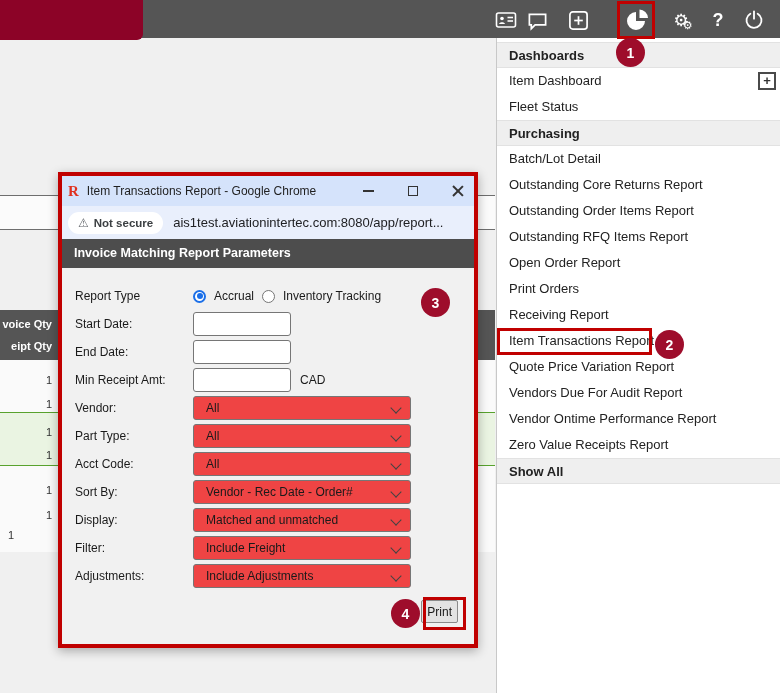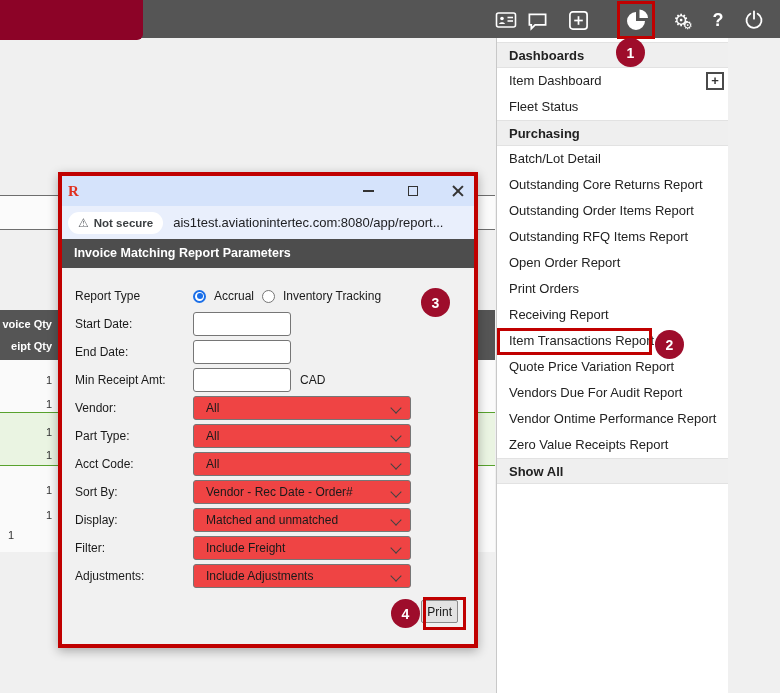--- a/index.html
+++ b/index.html
@@ -21,21 +21,21 @@
   .tbl-header{position:absolute;left:0;top:310px;width:495px;height:50px;background:#555555;z-index:1;
     color:#fff;font-weight:bold;font-size:11px;}
   .tbl-header .hline{position:absolute;left:0;width:52px;text-align:right;white-space:nowrap;overflow:hidden;direction:rtl;}
   .tbl-body{position:absolute;left:0;top:360px;width:495px;height:192px;background:#FAFAFA;z-index:1;}
   .tbl-green{position:absolute;left:0;top:412px;width:495px;height:52px;background:#EAF4E2;
     border-top:1px solid #58A22D;border-bottom:1px solid #58A22D;z-index:1;}
   .tbl-val{position:absolute;width:52px;text-align:right;font-size:11px;color:#333;z-index:2;}
   .tbl-foot{position:absolute;font-size:11px;color:#333;z-index:2;}
 
   
-  .sidebar{position:absolute;left:496px;top:38px;width:232px;height:655px;background:#fff;
+  .sidebar{position:absolute;left:496px;top:38px;width:284px;height:655px;background:#fff;
     border-left:1px solid #C8C8C8;z-index:3;padding-top:4px;box-sizing:border-box;}
   .side-header{height:26px;line-height:26px;background:#EFEFEF;border-top:1px solid #E2E2E2;
     border-bottom:1px solid #E2E2E2;font-weight:bold;font-size:13px;color:#222;
     padding-left:12px;box-sizing:border-box;}
   .side-item{height:26px;line-height:26px;font-size:13px;color:#222;padding-left:12px;
     box-sizing:border-box;position:relative;white-space:nowrap;}
   .plus-btn{position:absolute;right:4px;top:4px;width:14px;height:14px;border:2px solid #4A4A4A;
     background:#fff;color:#333;font-size:13px;font-weight:bold;line-height:13px;text-align:center;}
 
   
@@ -164,20 +164,21 @@
         <div class="side-item"><span>Vendors Due For Audit Report</span></div>
         <div class="side-item"><span>Vendor Ontime Performance Report</span></div>
         <div class="side-item"><span>Zero Value Receipts Report</span></div>
         <div class="side-header"><span>Show All</span></div>
       </div>
   </div>
 
   <div class="dialog">
     <div class="d-title">
       <span class="d-logo">R</span>
+      <span class="d-title-text">Item Transactions Report - Google Chrome</span>
       <div class="win-btns">
         <div class="win-min"></div>
         <div class="win-max"></div>
         <div class="win-close"></div>
       </div>
     </div>
     <div class="d-url">
       <div class="pill">
         <span class="warn-icon">⚠</span>
         <span>Not secure</span>

